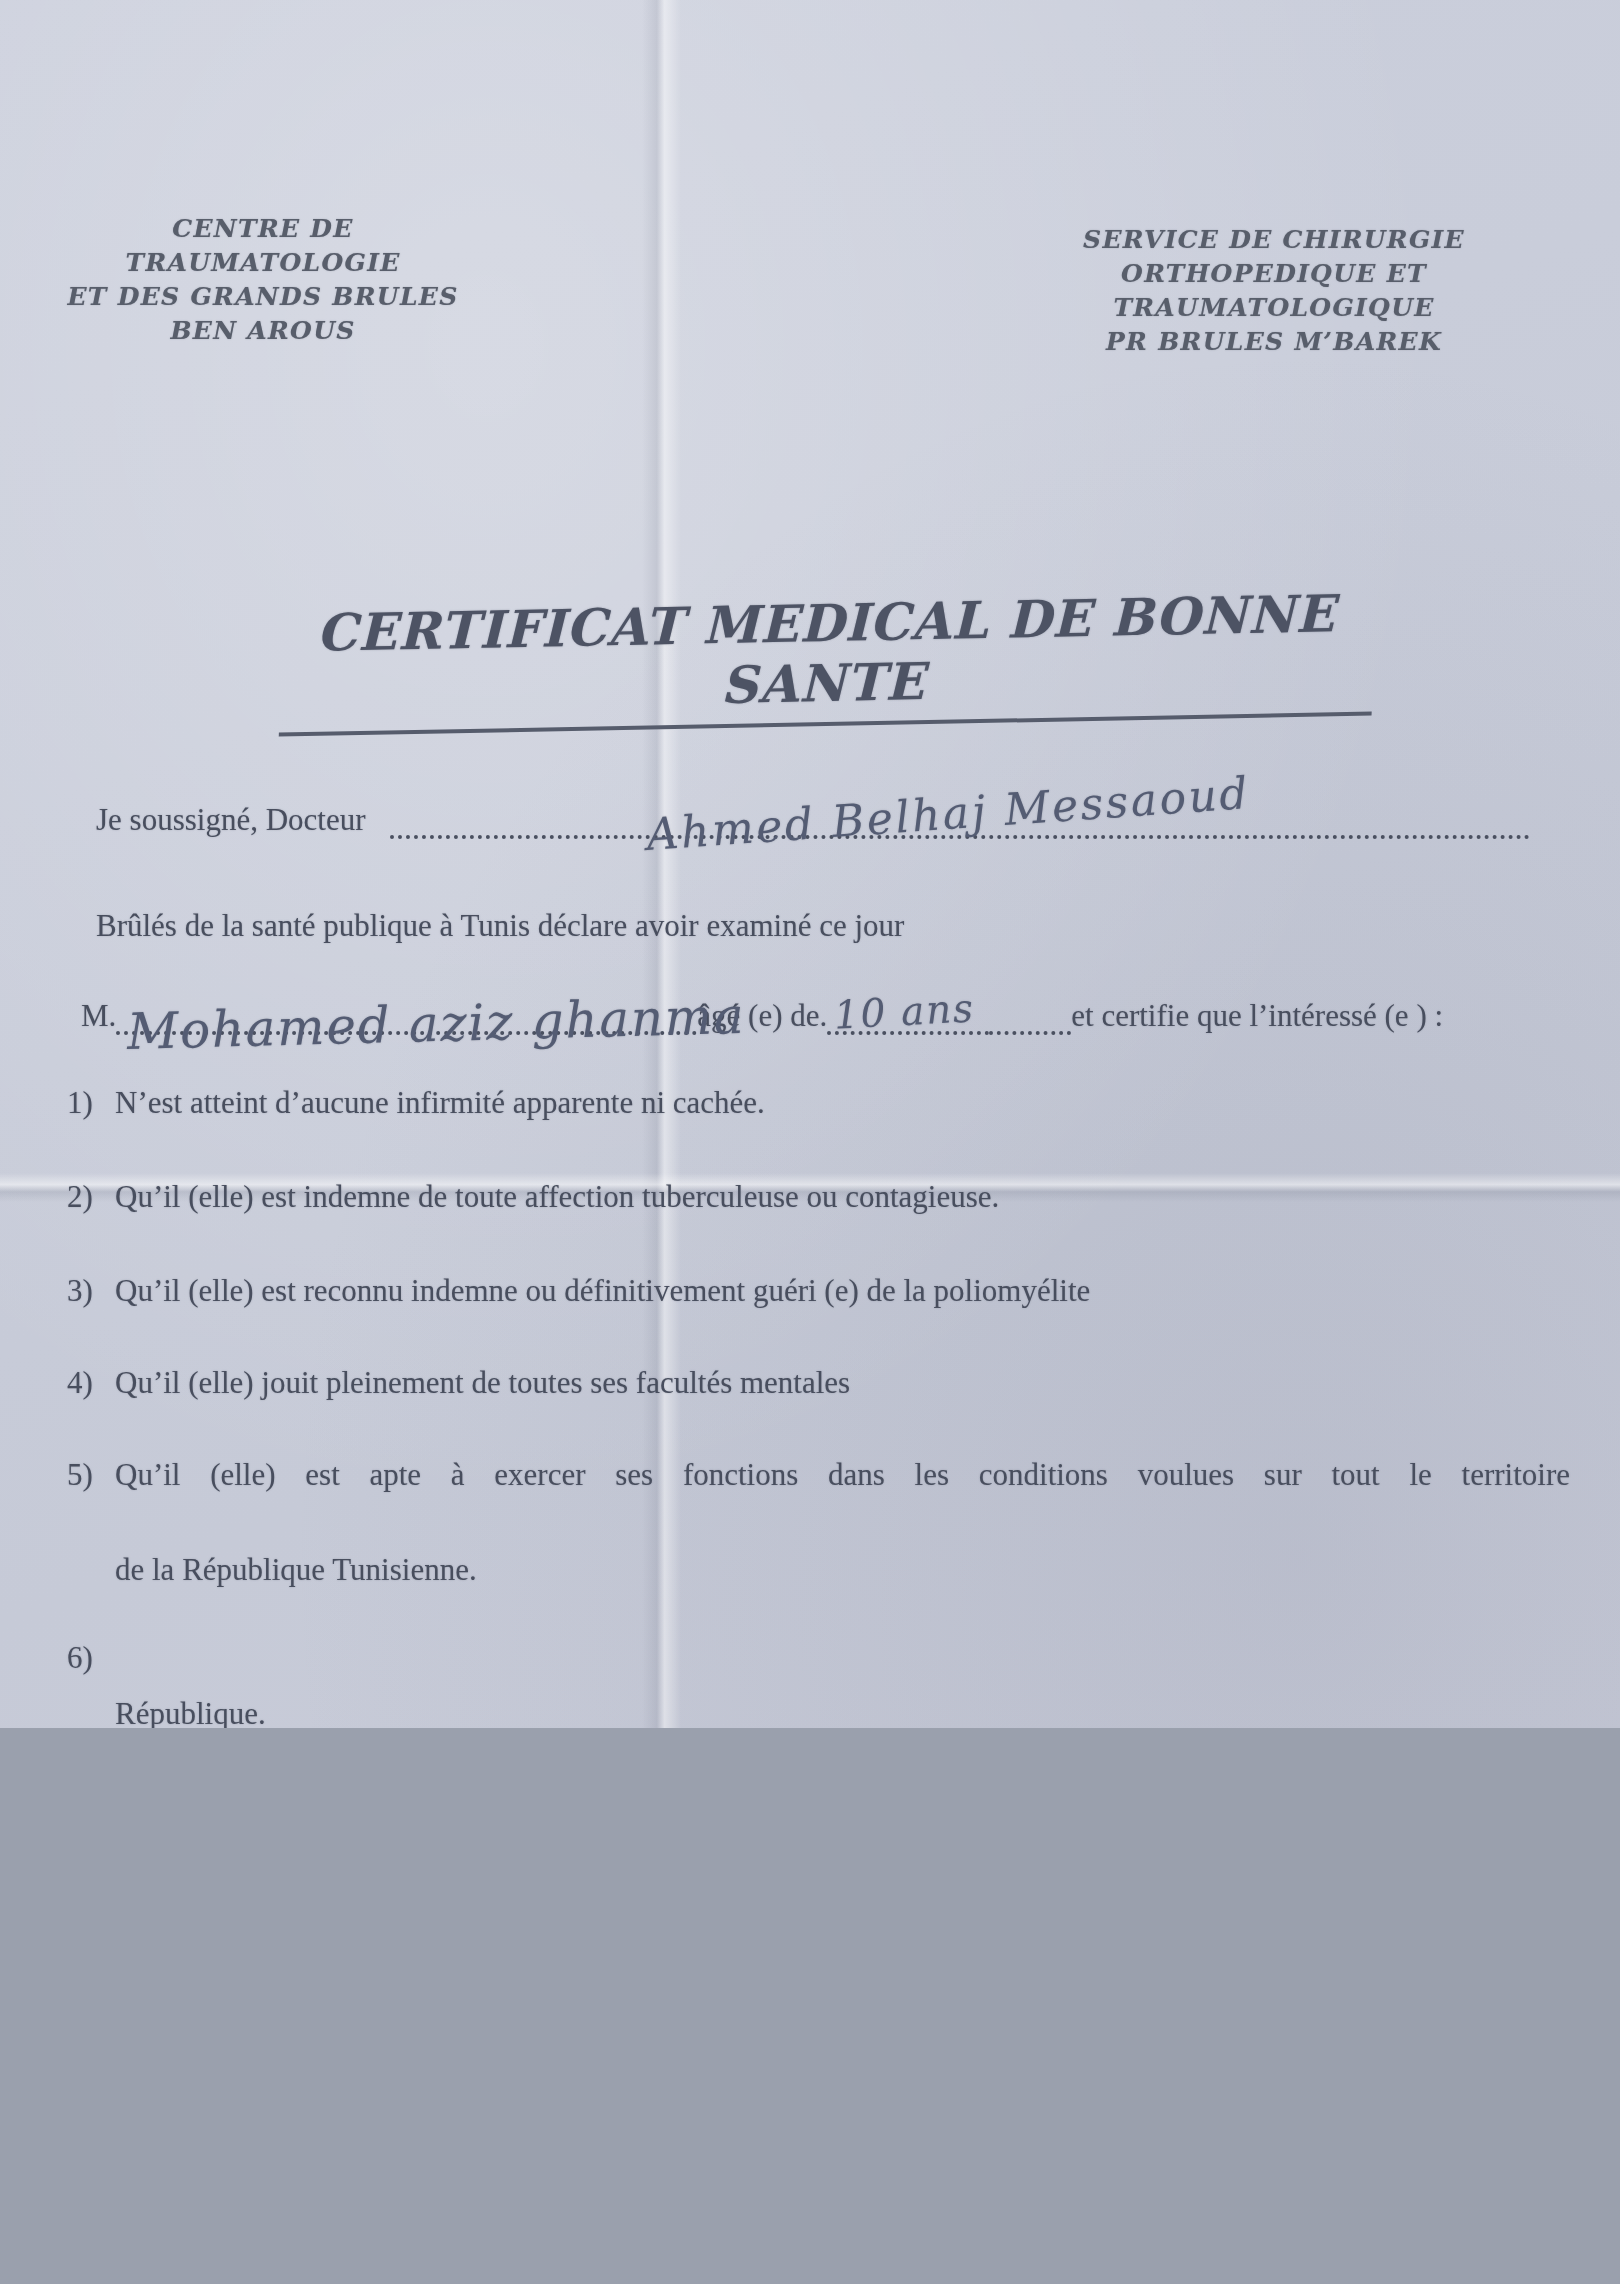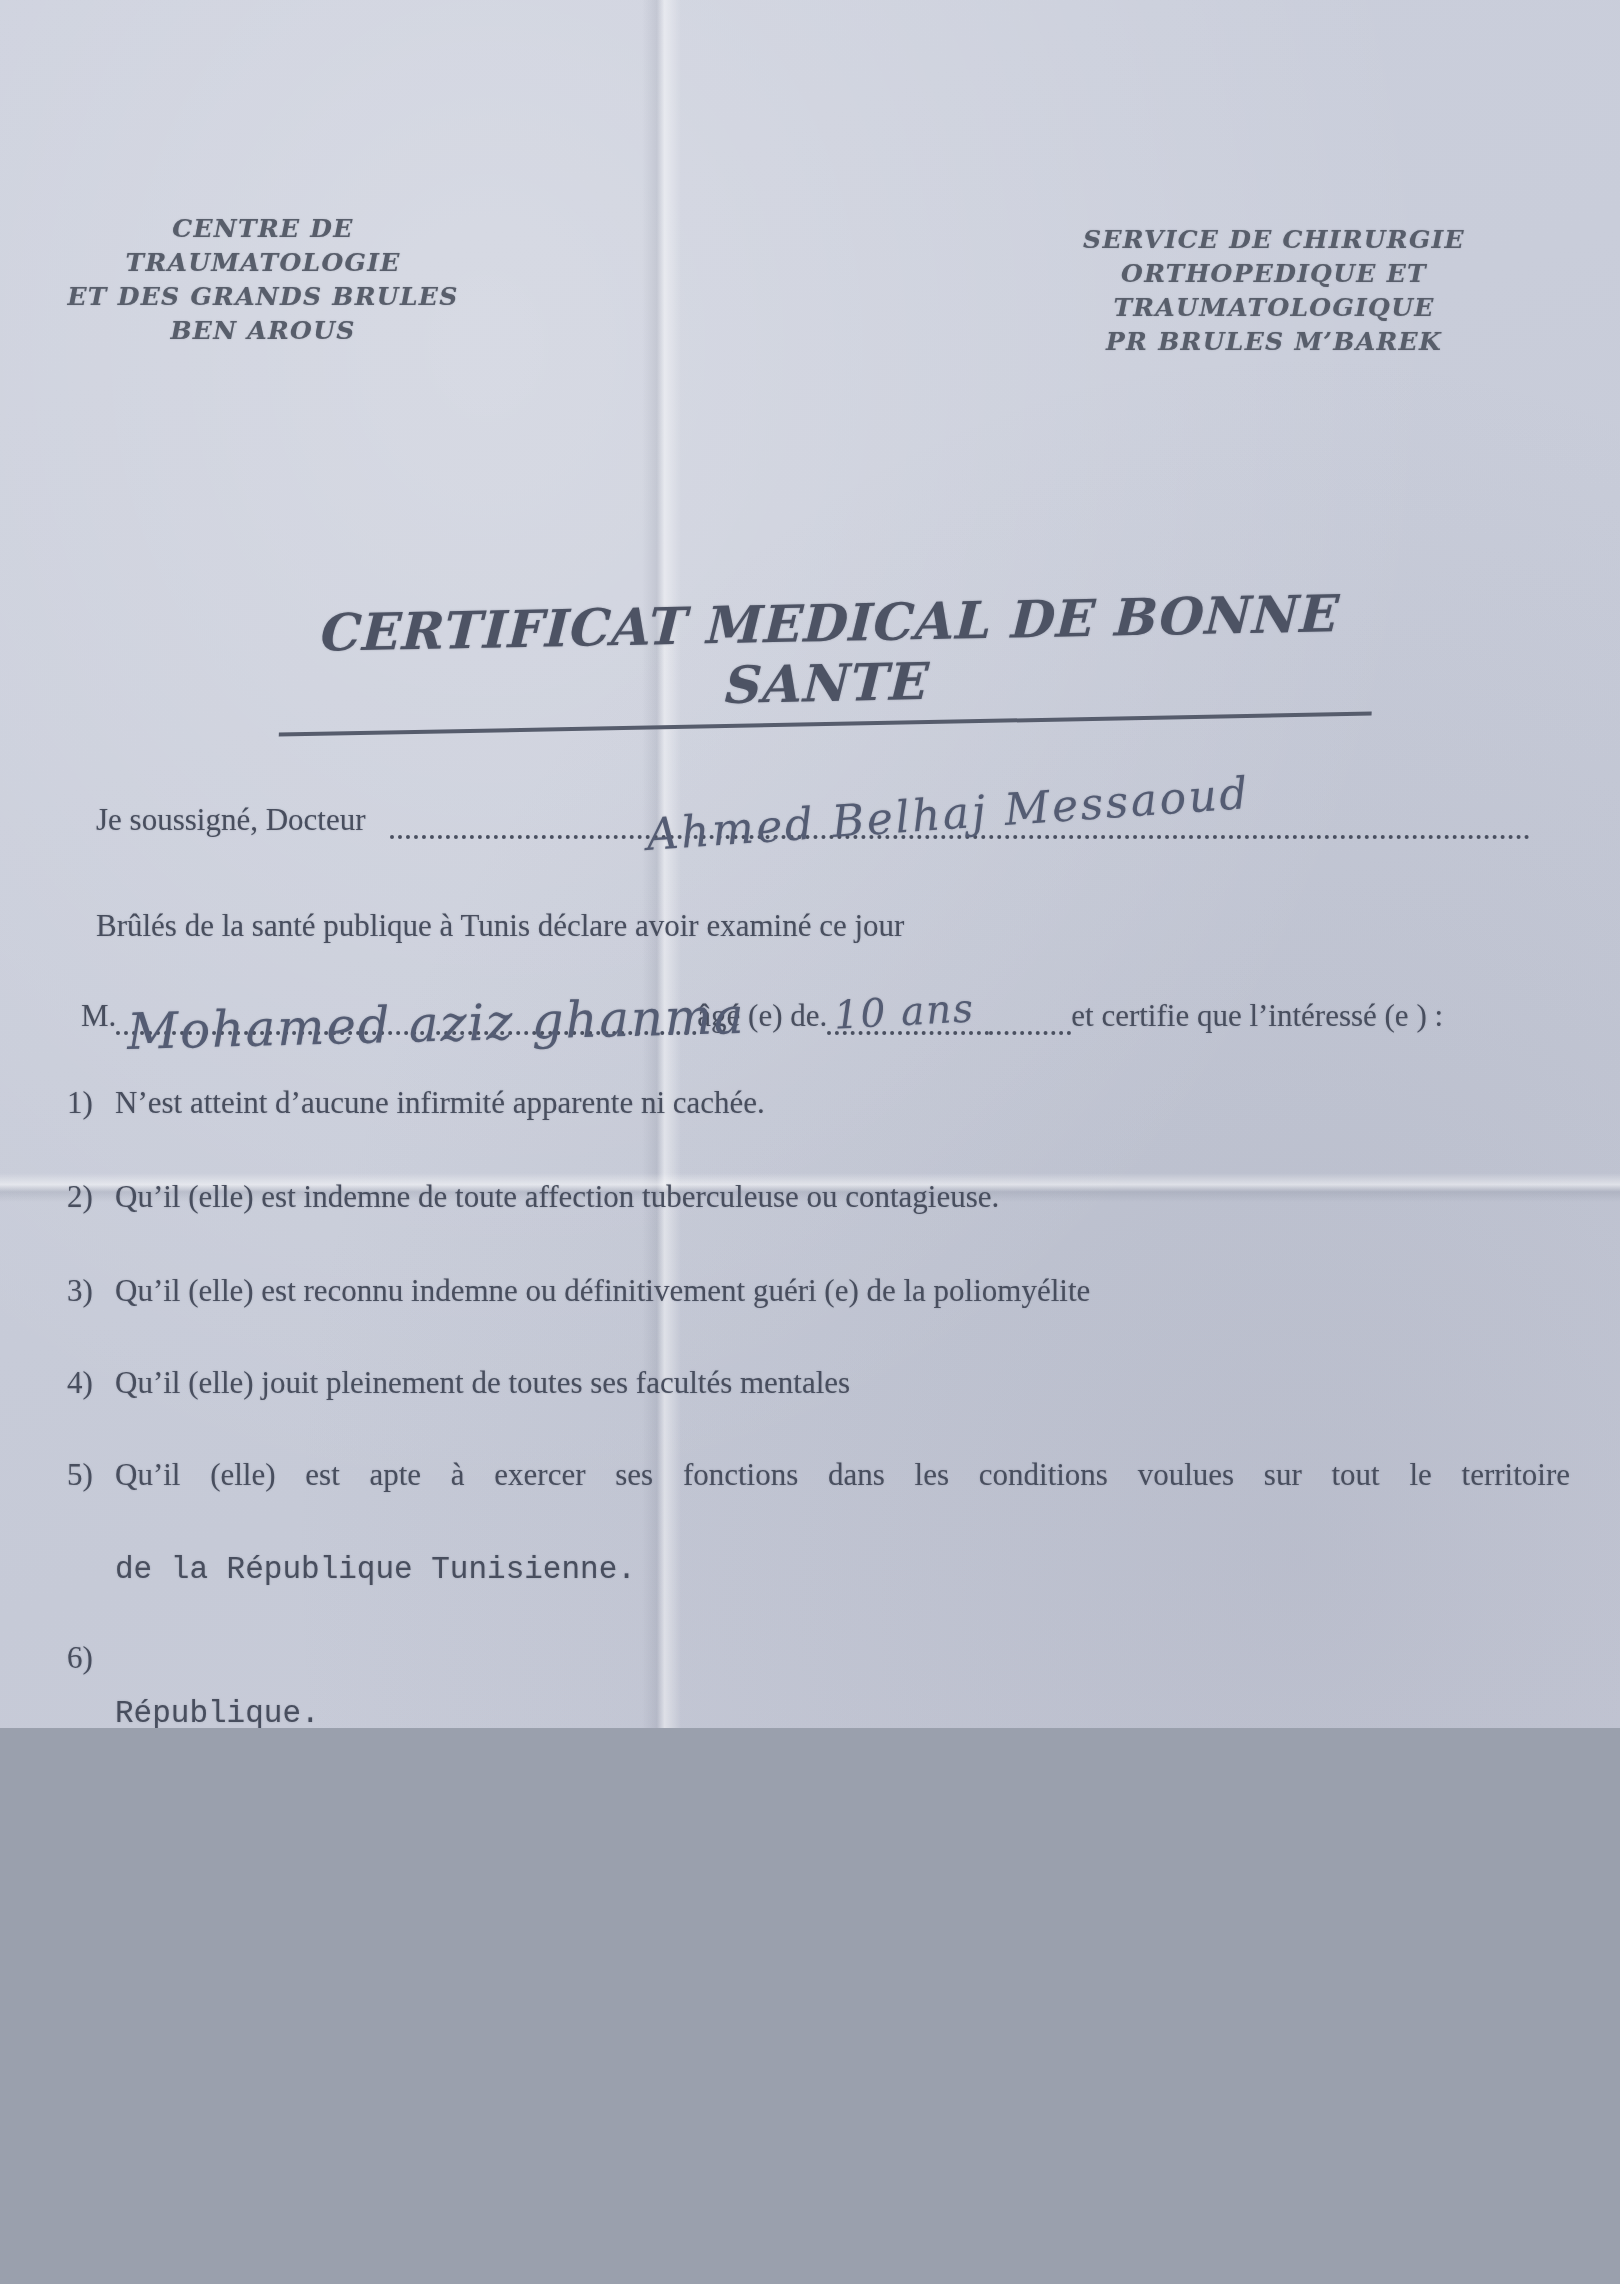--- a/index.html
+++ b/index.html
@@ -63,21 +63,21 @@
 
   .l3{top:997px;left:81px;width:1503px;}
   .hand-name{position:absolute;left:10.2px;bottom:-12px;font-size:50px;transform:rotate(-1.5deg);letter-spacing:1.7px;}
   .hand-age{position:absolute;left:6.8px;bottom:0px;font-size:39px;transform:rotate(-3deg);letter-spacing:1.7px;}
 
   
   .item{left:67px;width:1503px;font-size:31px;line-height:39px;display:flex;}
   .item .num{width:48px;flex:0 0 48px;}
   .item .itext{flex:1;}
   .jline{display:block;text-align:justify;text-align-last:justify;}
-  .cont{display:block;margin-top:56px;font-family:Liberation Mono, monospace;}
+  .cont{display:block;margin-top:56px;}
   .i1{top:1083px;}
   .i2{top:1177px;}
   .i3{top:1271px;}
   .i4{top:1363px;}
   .i5{top:1455px;}
   .i6{top:1638px;}
 
   
   .foot{font-style:italic;font-size:37px;color:#4b5162;
     font-family:"DejaVu Serif","Liberation Serif",serif;

